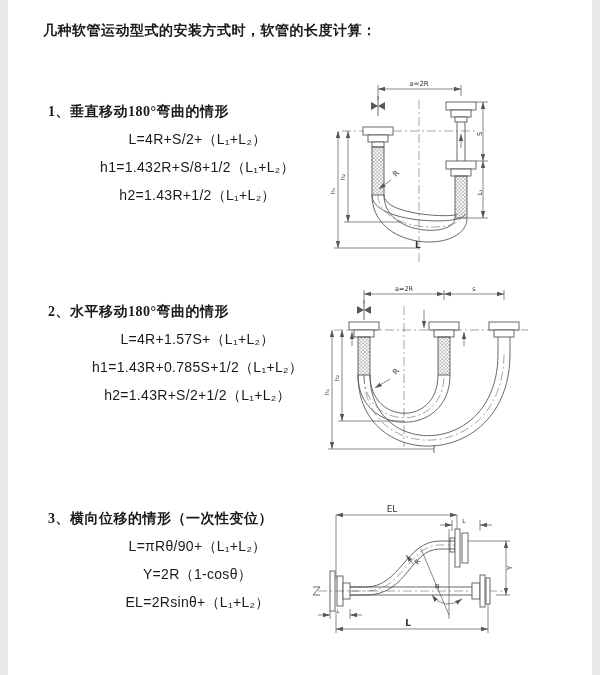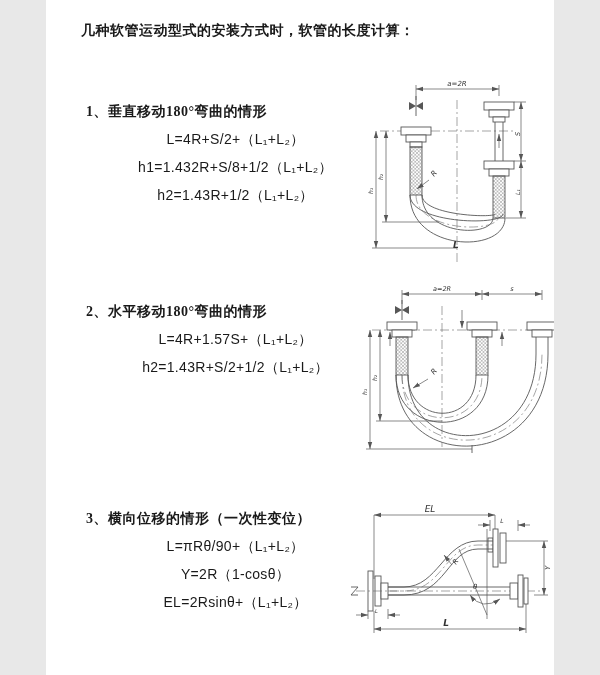--- a/index.html
+++ b/index.html
@@ -1,28 +1,28 @@
 <!DOCTYPE html>
 <html><head>
 <meta charset="utf-8">
 <style>
   html,body{margin:0;padding:0;background:#e8e8e8;}
   .page{
-    position:relative;width:508px;height:675px;background:#ffffff;
+    position:relative;width:584px;height:675px;background:#ffffff;
     font-family:"Liberation Sans","DejaVu Sans",sans-serif;color:#1a1a1a;
     overflow:hidden;margin:0 auto;
   }
   .title{
     position:absolute;left:35px;top:22px;font-size:14px;font-weight:bold;
     letter-spacing:0.5px;white-space:nowrap;
   }
   .sec{position:absolute;left:40px;width:275px;}
   .sec-heading{font-size:14px;font-weight:bold;letter-spacing:0.5px;white-space:nowrap;font-family:Liberation Serif, serif;}
   .formula{margin:10px 0 0 24px;font-size:14px;letter-spacing:0.3px;white-space:nowrap;text-align:center;}
-  .diag{position:absolute;font-style:italic;}
+  .diag{position:absolute;}
   svg{display:block;}
   svg text{font-family:"DejaVu Sans","Liberation Sans",sans-serif;fill:#333;}
   .ln{stroke:#575757;stroke-width:0.9;fill:none;}
   .dim{stroke:#575757;stroke-width:0.7;fill:none;}
   .cl{stroke:#6a6a6a;stroke-width:0.6;fill:none;stroke-dasharray:9 3 2 3;}
   .fit{stroke:#575757;stroke-width:0.9;fill:#ffffff;}
 </style>
 </head>
 <body>
 
@@ -33,20 +33,21 @@
   <section class="sec" style="top:103px">
     <div class="sec-heading">1、垂直移动180°弯曲的情形</div>
     <div class="formula">L=4R+S/2+（L₁+L₂）</div>
     <div class="formula">h1=1.432R+S/8+1/2（L₁+L₂）</div>
     <div class="formula">h2=1.43R+1/2（L₁+L₂）</div>
   </section>
 
   <section class="sec" style="top:303px">
     <div class="sec-heading">2、水平移动180°弯曲的情形</div>
     <div class="formula">L=4R+1.57S+（L₁+L₂）</div>
+    <div class="formula">h1=1.43R+0.785S+1/2（L₁+L₂）</div>
     <div class="formula">h2=1.43R+S/2+1/2（L₁+L₂）</div>
   </section>
 
   <section class="sec" style="top:510px">
     <div class="sec-heading">3、横向位移的情形（一次性变位）</div>
     <div class="formula">L=πRθ/90+（L₁+L₂）</div>
     <div class="formula">Y=2R（1-cosθ）</div>
     <div class="formula">EL=2Rsinθ+（L₁+L₂）</div>
   </section>
 

